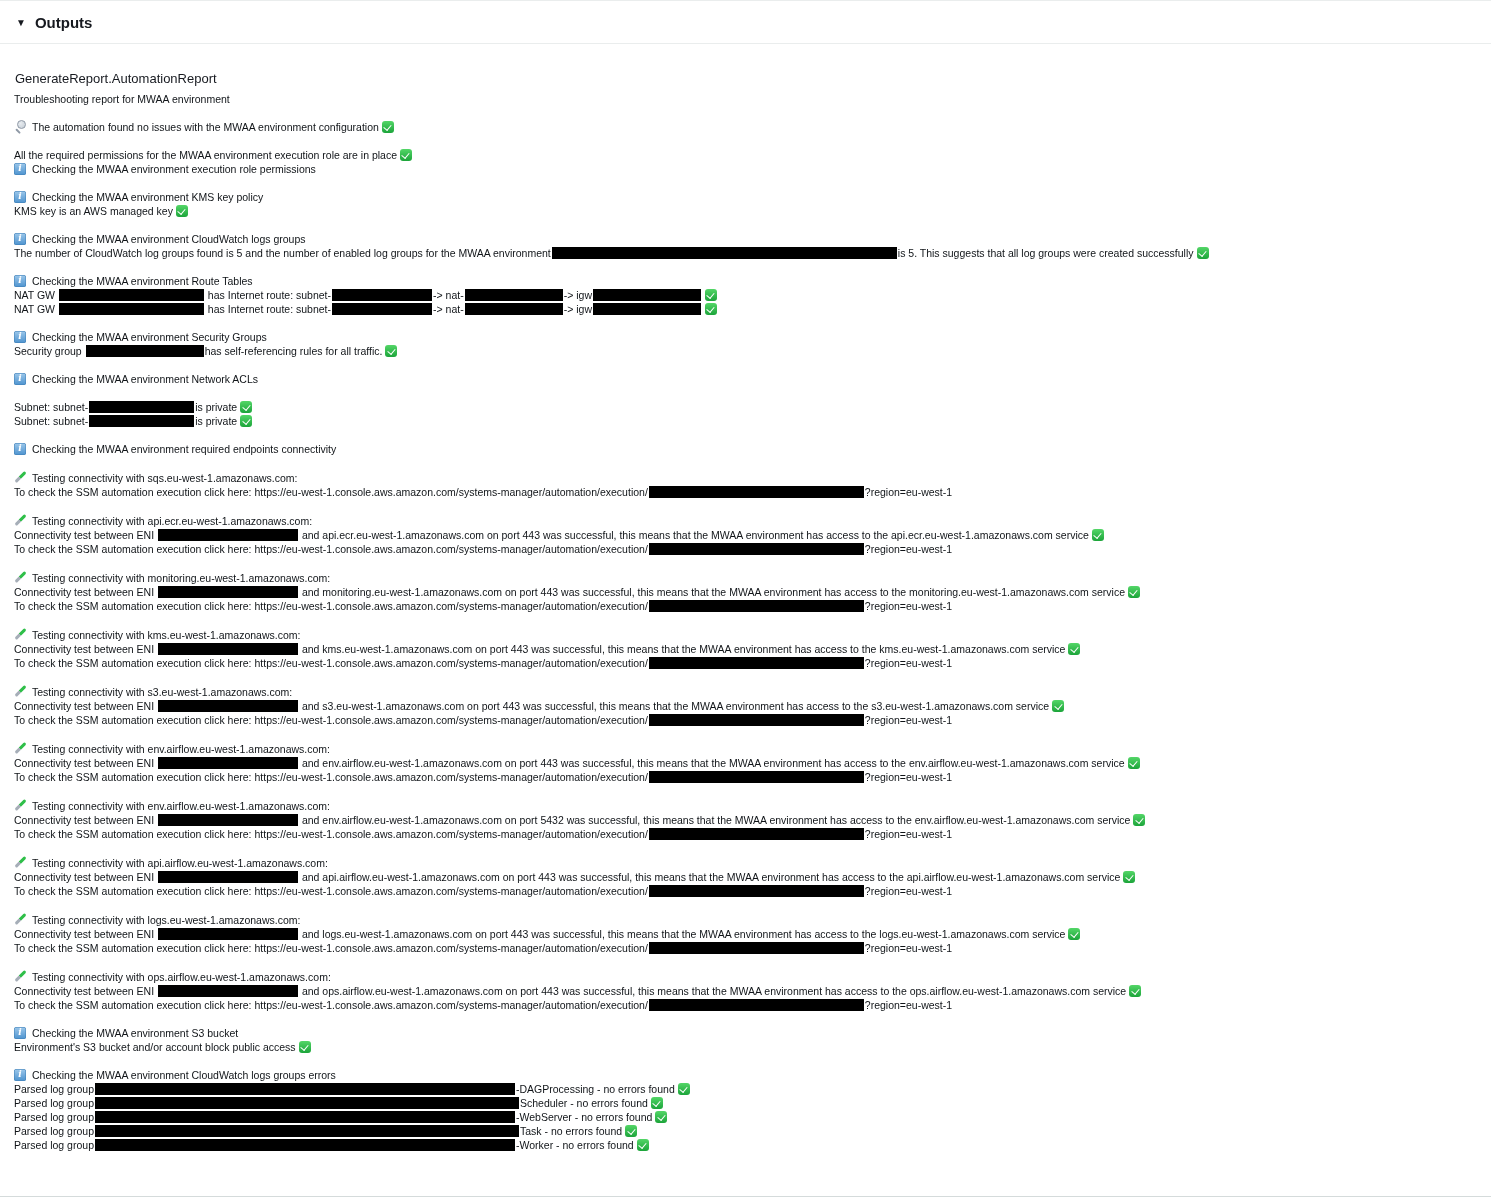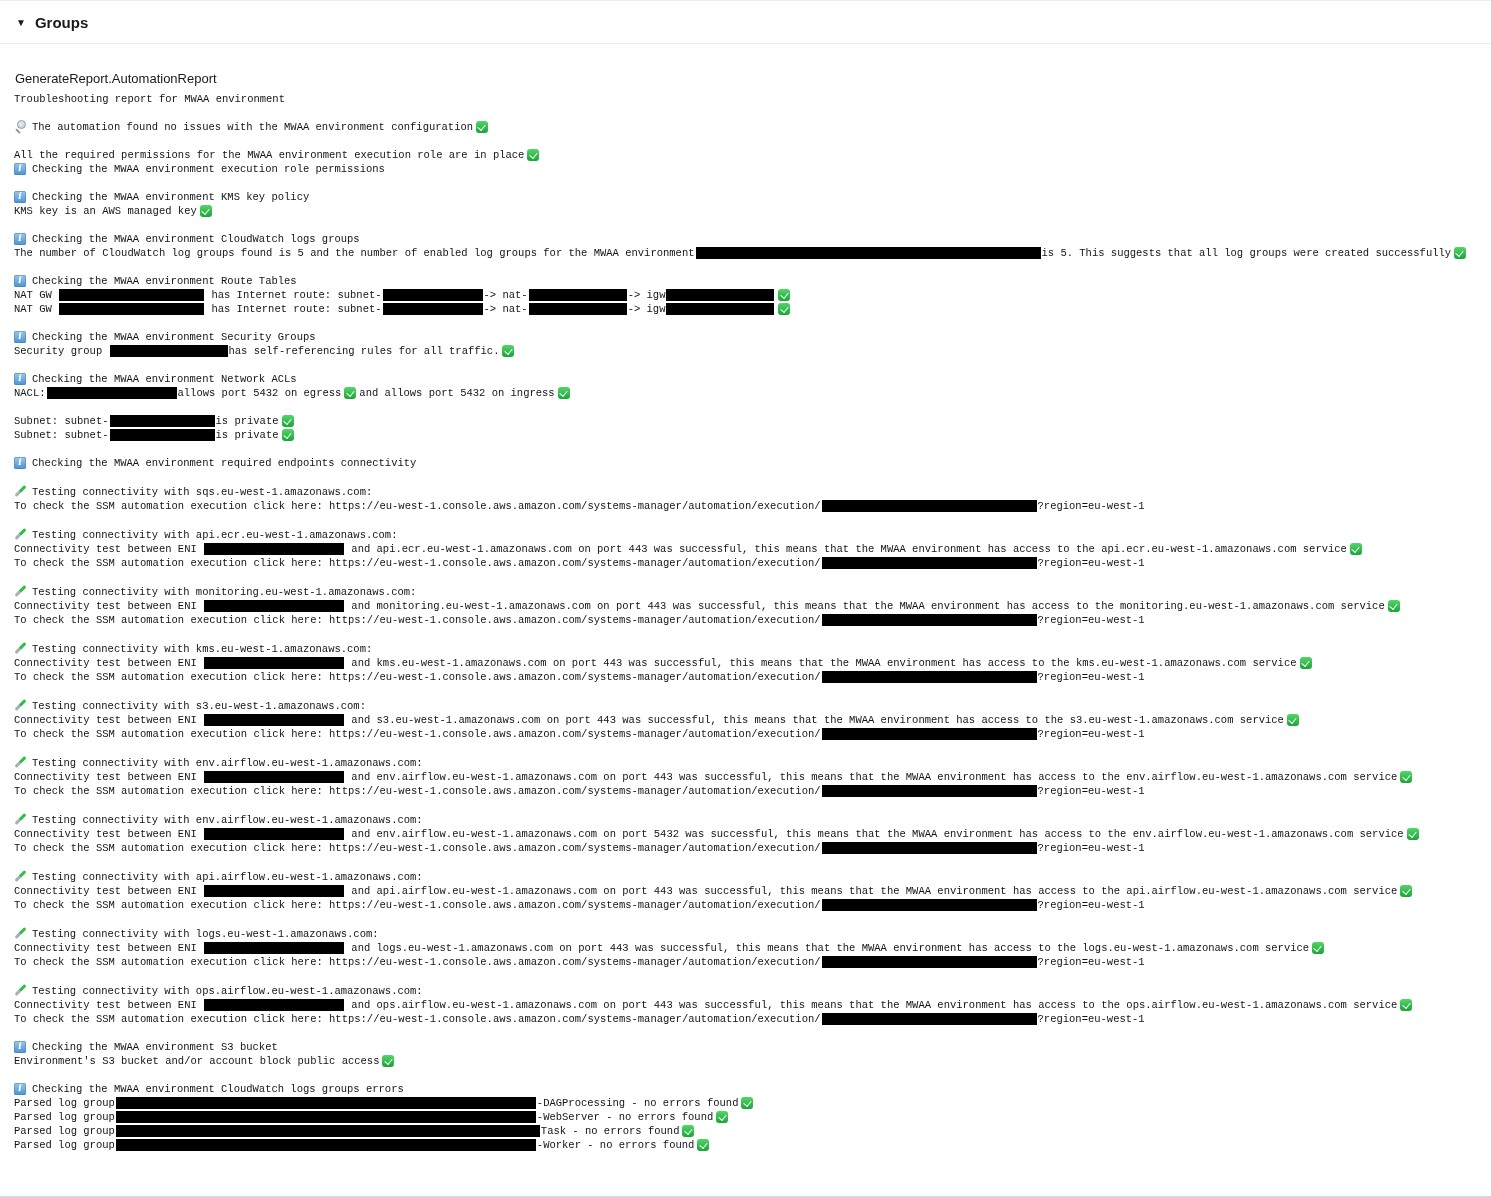--- a/index.html
+++ b/index.html
@@ -3,21 +3,21 @@
 <meta charset="utf-8">
 <style>
   html,body{margin:0;padding:0;background:#fff;}
   body{width:1491px;font-family:"Liberation Sans",sans-serif;color:#16191f;}
   .section{width:1491px;min-height:1197px;box-sizing:border-box;border-top:1px solid #eaeded;border-bottom:1px solid #d5dbdb;background:#fff;}
   .hdr{display:flex;align-items:center;gap:9px;padding:13px 16px 12px 16px;border-bottom:1px solid #eaeded;cursor:pointer;}
   .caret{font-size:10px;color:#16191f;line-height:1;}
   .hdr-title{font-weight:bold;font-size:15px;color:#16191f;}
   .content{padding:27px 10px 30px 14px;}
   .outname{font-size:13px;color:#16191f;margin:0 0 6px 1px;}
-  .report{font-family:Liberation Mono, monospace;font-size:10.5px;line-height:14px;color:#101418;}
+  .report{font-family:Liberation Sans, sans-serif;font-size:10.5px;line-height:14px;color:#101418;}
   .block{margin-bottom:14px;}
   .block:last-child{margin-bottom:8px;}
   .line{white-space:pre-wrap;min-height:14px;}
   .bar{display:inline-block;height:12px;background:#000;vertical-align:text-bottom;margin:0 1px;}
   .ic{display:inline-block;position:relative;vertical-align:text-bottom;}
   .ic-check{width:12px;height:12px;border-radius:3px;background:linear-gradient(180deg,#53d667 0%,#1ca43a 100%);margin:0 3px;}
   .ic-check::after{content:"";position:absolute;left:3.4px;top:1.8px;width:3.6px;height:6px;border:solid #fff;border-width:0 1.8px 1.8px 0;transform:rotate(40deg);}
   .ic-info{width:12px;height:12px;border-radius:2.5px;background:linear-gradient(180deg,#9dc8eb 0%,#4d93cf 100%);margin-right:6px;box-shadow:inset 0 0 0 0.5px #3f7fb5;}
   .ic-info::after{content:"i";position:absolute;left:0;right:0;top:-0.5px;text-align:center;color:#fff;font:italic bold 9px "DejaVu Serif",serif;}
   .ic-mag{width:13px;height:13px;margin-right:5px;}
@@ -25,21 +25,21 @@
   .ic-mag::after{content:"";position:absolute;left:0.5px;bottom:0.5px;width:5.5px;height:2.4px;background:#8f99a6;border-radius:1px;transform:rotate(45deg);}
   .ic-test{width:13px;height:14px;margin-right:5px;}
   .ic-test::before{content:"";position:absolute;left:5px;top:0;width:3px;height:14px;border-radius:2px;background:linear-gradient(180deg,#2fbf49 0%,#2fbf49 55%,#a6aeb8 55%,#a6aeb8 100%);transform:rotate(45deg);}
 </style>
 </head>
 <body>
 
 <div class="section">
   <div class="hdr">
     <span class="caret">▼</span>
-    <span class="hdr-title">Groups</span>
+    <span class="hdr-title">Outputs</span>
   </div>
   <div class="content">
     <div class="outname">GenerateReport.AutomationReport</div>
     <div class="report">
         <div class="block">
           <div class="line">Troubleshooting report for MWAA environment</div>
         </div>
         <div class="block">
           <div class="line"><span class="ic ic-mag"></span>The automation found no issues with the MWAA environment configuration<span class="ic ic-check"></span></div>
         </div>
@@ -59,21 +59,20 @@
           <div class="line"><span class="ic ic-info"></span>Checking the MWAA environment Route Tables</div>
           <div class="line">NAT GW <span class="bar" style="width: 145px;"></span> has Internet route: subnet-<span class="bar" style="width: 100px;"></span>-&gt; nat-<span class="bar" style="width: 98px;"></span>-&gt; igw<span class="bar" style="width: 108px;"></span><span class="ic ic-check"></span></div>
           <div class="line">NAT GW <span class="bar" style="width: 145px;"></span> has Internet route: subnet-<span class="bar" style="width: 100px;"></span>-&gt; nat-<span class="bar" style="width: 98px;"></span>-&gt; igw<span class="bar" style="width: 108px;"></span><span class="ic ic-check"></span></div>
         </div>
         <div class="block">
           <div class="line"><span class="ic ic-info"></span>Checking the MWAA environment Security Groups</div>
           <div class="line">Security group <span class="bar" style="width: 118px;"></span>has self-referencing rules for all traffic.<span class="ic ic-check"></span></div>
         </div>
         <div class="block">
           <div class="line"><span class="ic ic-info"></span>Checking the MWAA environment Network ACLs</div>
-          <div class="line">NACL:<span class="bar" style="width: 130px;"></span>allows port 5432 on egress<span class="ic ic-check"></span>and allows port 5432 on ingress<span class="ic ic-check"></span></div>
         </div>
         <div class="block">
           <div class="line">Subnet: subnet-<span class="bar" style="width: 105px;"></span>is private<span class="ic ic-check"></span></div>
           <div class="line">Subnet: subnet-<span class="bar" style="width: 105px;"></span>is private<span class="ic ic-check"></span></div>
         </div>
         <div class="block">
           <div class="line"><span class="ic ic-info"></span>Checking the MWAA environment required endpoints connectivity</div>
         </div>
         <div class="block">
           <div class="line"><span class="ic ic-test"></span>Testing connectivity with sqs.eu-west-1.amazonaws.com:</div>
@@ -124,19 +123,20 @@
           <div class="line">Connectivity test between ENI <span class="bar" style="width: 140px;"></span> and ops.airflow.eu-west-1.amazonaws.com on port 443 was successful, this means that the MWAA environment has access to the ops.airflow.eu-west-1.amazonaws.com service<span class="ic ic-check"></span></div>
           <div class="line">To check the SSM automation execution click here: https://eu-west-1.console.aws.amazon.com/systems-manager/automation/execution/<span class="bar" style="width: 215px;"></span>?region=eu-west-1</div>
         </div>
         <div class="block">
           <div class="line"><span class="ic ic-info"></span>Checking the MWAA environment S3 bucket</div>
           <div class="line">Environment's S3 bucket and/or account block public access<span class="ic ic-check"></span></div>
         </div>
         <div class="block">
           <div class="line"><span class="ic ic-info"></span>Checking the MWAA environment CloudWatch logs groups errors</div>
           <div class="line">Parsed log group<span class="bar" style="width: 420px;"></span>-DAGProcessing - no errors found<span class="ic ic-check"></span></div>
+          <div class="line">Parsed log group<span class="bar" style="width: 424px;"></span>Scheduler - no errors found<span class="ic ic-check"></span></div>
           <div class="line">Parsed log group<span class="bar" style="width: 420px;"></span>-WebServer - no errors found<span class="ic ic-check"></span></div>
           <div class="line">Parsed log group<span class="bar" style="width: 424px;"></span>Task - no errors found<span class="ic ic-check"></span></div>
           <div class="line">Parsed log group<span class="bar" style="width: 420px;"></span>-Worker - no errors found<span class="ic ic-check"></span></div>
         </div>
       </div>
   </div>
 </div>
 
 </body></html>

